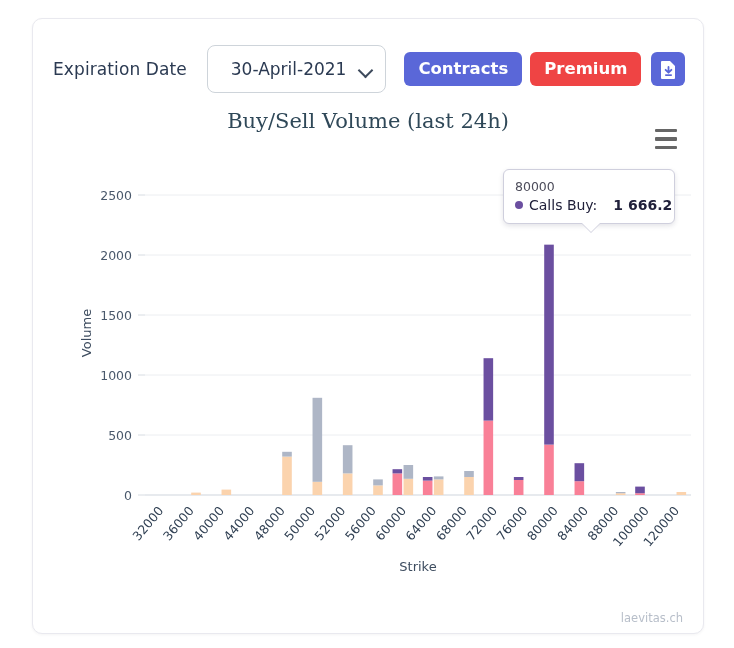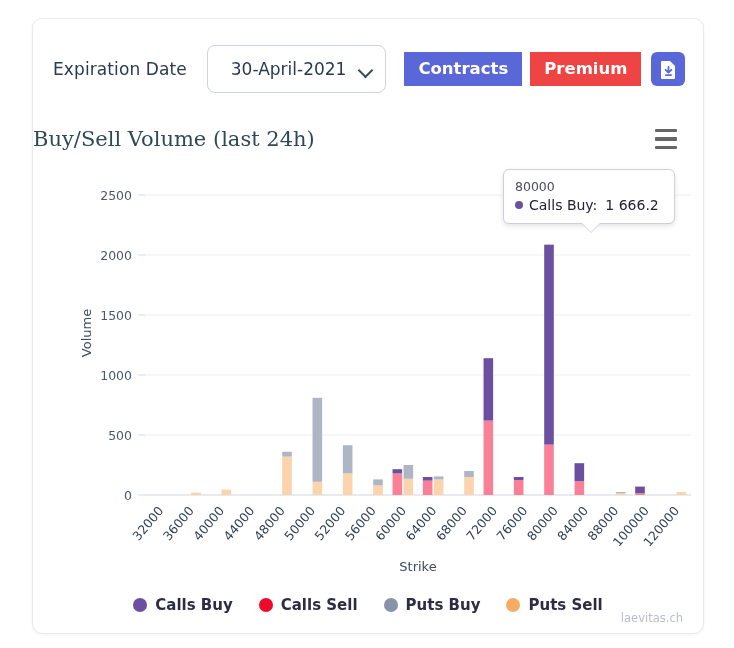--- a/index.html
+++ b/index.html
@@ -62,21 +62,21 @@
     right: 14px; top: 50%;
     width: 11px; height: 11px;
     margin-top: -4px;
     border-right: 2px solid #3d4a5c;
     border-bottom: 2px solid #3d4a5c;
     transform: rotate(45deg);
   }
   .btn {
     height: 34px;
     border: none;
-    border-radius: 0;
+    border-radius: 6px;
     font-size: 16.5px;
     font-weight: bold;
     font-family: "DejaVu Sans", sans-serif;
     color: #ffffff;
     padding: 0 14px;
     cursor: pointer;
     line-height: 34px;
   }
   .btn-primary { background: #5a67d8; margin-left: 18px; }
   .btn-muted   { background: #ef4444; margin-left: 8px; }
@@ -89,22 +89,22 @@
     display: flex;
     align-items: center;
     justify-content: center;
     cursor: pointer;
     padding: 0;
   }
 
   
   .chart-title {
     position: absolute;
-    left: 0; right: 0; top: 108px;
-    text-align: left;
+    left: 0; right: 0; top: 90px;
+    text-align: center;
     font-family: "DejaVu Serif", serif;
     font-size: 21px;
     color: #2f4858;
   }
   .menu-btn {
     position: absolute;
     right: 20px; top: 104px;
     width: 34px; height: 32px;
     display: flex; flex-direction: column;
     align-items: center; justify-content: center;
@@ -171,21 +171,21 @@
     color: #20203a;
     white-space: nowrap;
   }
   .tt-dot {
     width: 8px; height: 8px;
     border-radius: 50%;
     background: #6b4fa0;
     margin-right: 6px;
     flex: none;
   }
-  .tt-val { font-weight: normal; margin-left: 8px; }
+  .tt-val { font-weight: bold; margin-left: 16px; }
   .tt-tail, .tt-tail-b {
     position: absolute;
     left: 78px; bottom: -9px;
     width: 0; height: 0;
     border-left: 9px solid transparent;
     border-right: 9px solid transparent;
     border-top: 9px solid #ffffff;
     z-index: 2;
   }
   .tt-tail-b {
@@ -343,34 +343,16 @@
       <div class="tt-head">80000</div>
       <div class="tt-row">
         <span class="tt-dot" style="background: rgb(107, 79, 160);"></span>
         <span>Calls Buy:</span>
         <span class="tt-val">1 666.2</span>
       </div>
       <span class="tt-tail-b"></span>
       <span class="tt-tail"></span>
     </div>
 
-    <div class="legend">
-      <div class="lg-item">
-        <span class="lg-dot" style="background: rgb(107, 79, 160);"></span>
-        <span class="lg-text">Calls Buy</span>
-      </div>
-      <div class="lg-item">
-        <span class="lg-dot" style="background: rgb(237, 10, 44);"></span>
-        <span class="lg-text">Calls Sell</span>
-      </div>
-      <div class="lg-item">
-        <span class="lg-dot" style="background: rgb(135, 146, 171);"></span>
-        <span class="lg-text">Puts Buy</span>
-      </div>
-      <div class="lg-item">
-        <span class="lg-dot" style="background: rgb(245, 172, 99);"></span>
-        <span class="lg-text">Puts Sell</span>
-      </div>
-    </div>
 
     <div class="watermark">laevitas.ch</div>
   </div>
 </div>
 
 </body></html>

